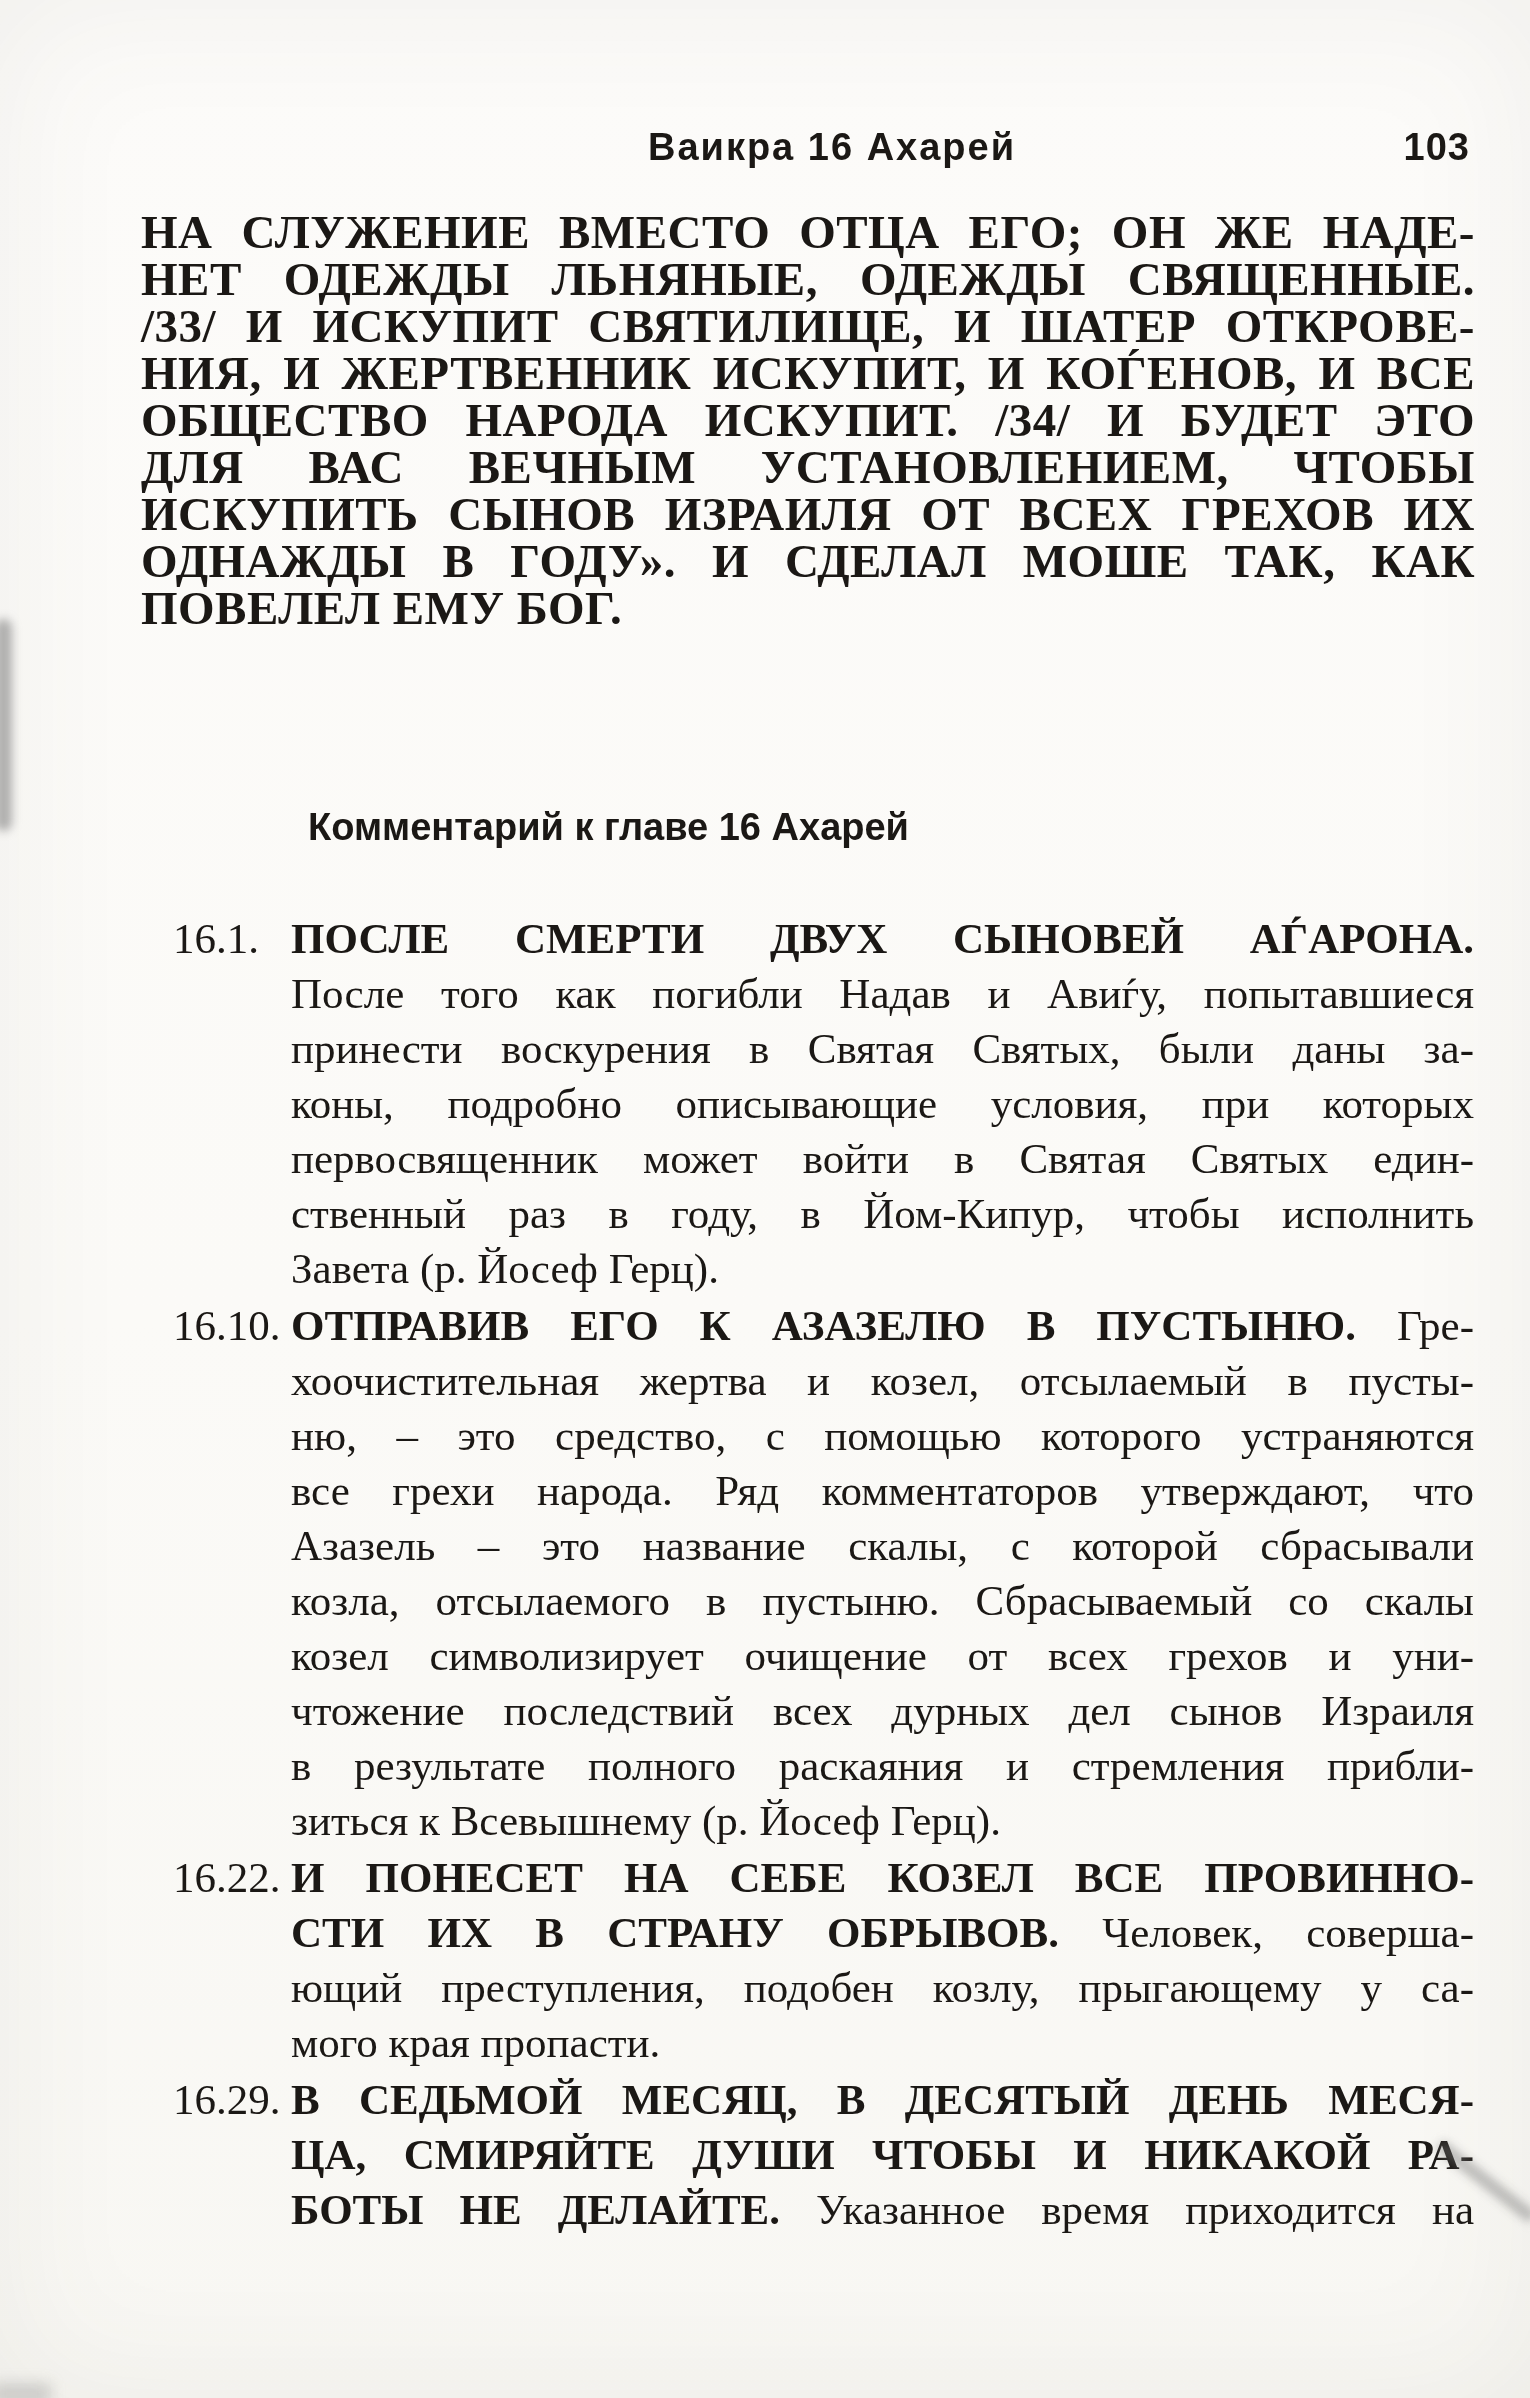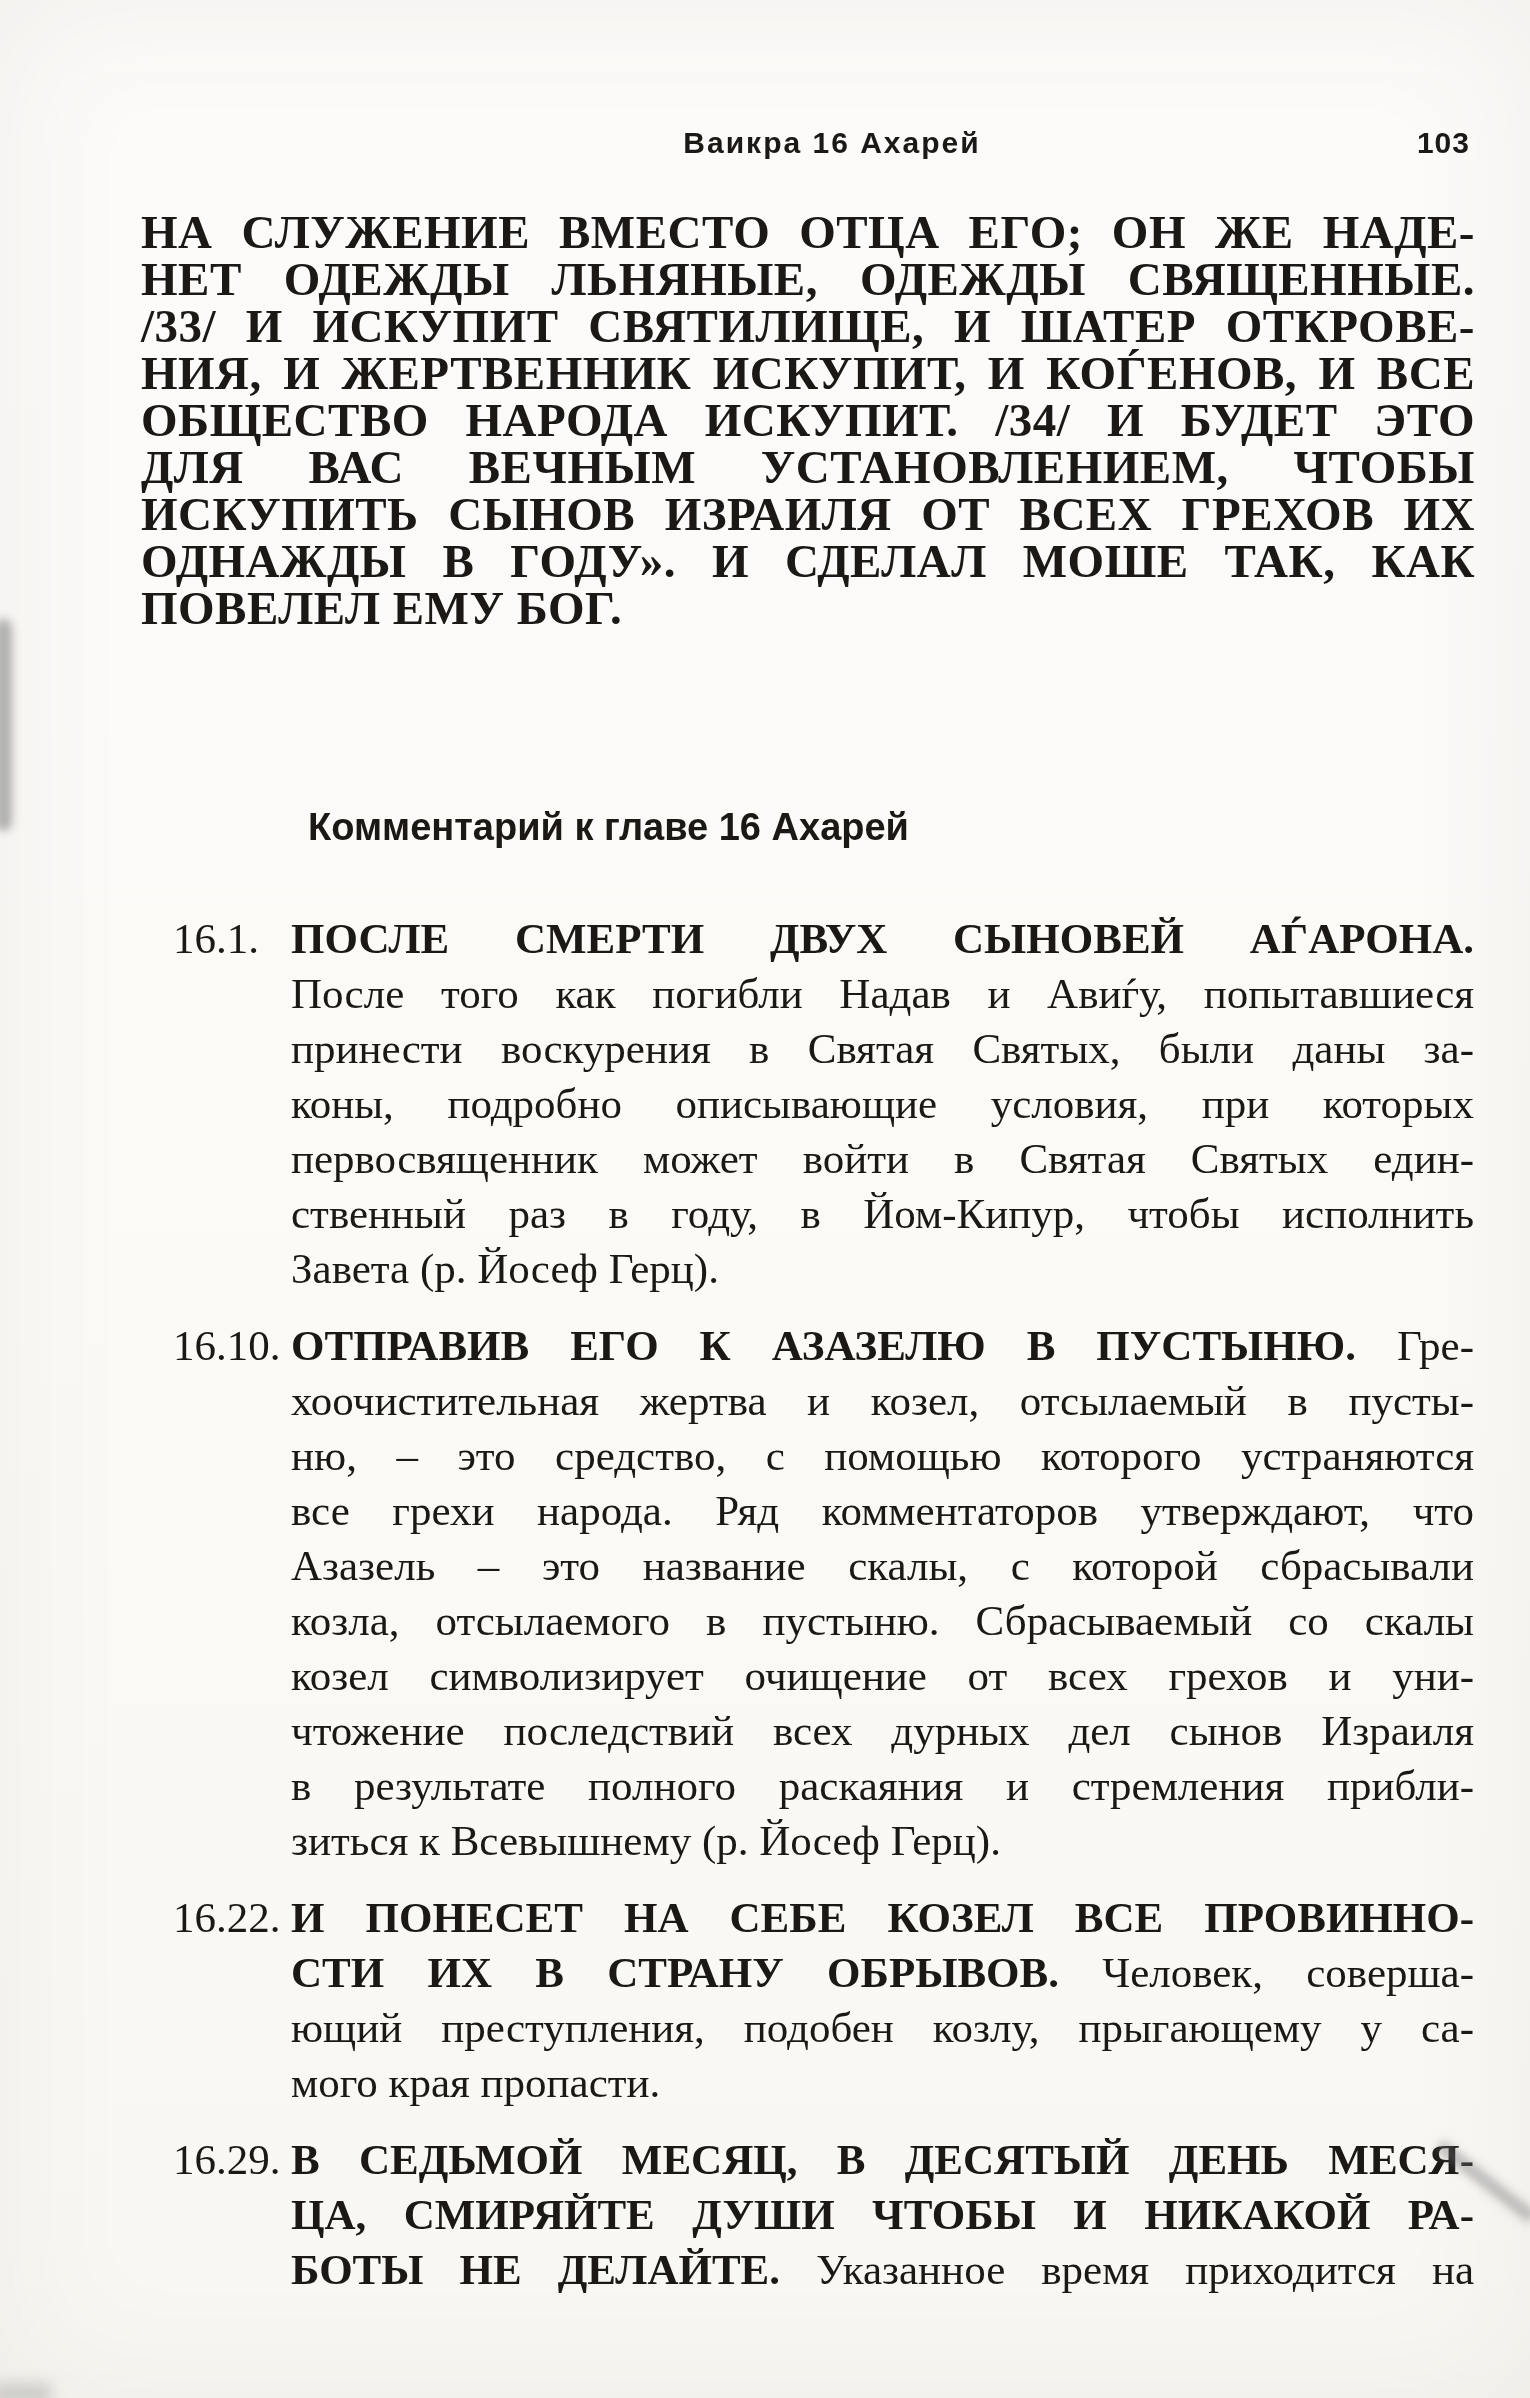--- a/index.html
+++ b/index.html
@@ -10,36 +10,36 @@
     color:#1b1815;
     font-family:"Liberation Serif","DejaVu Serif",serif;
     overflow:hidden;
   }
   .vignette {
     position:absolute; inset:0; pointer-events:none;
     box-shadow: inset 0 0 138px rgba(90,85,75,0.07);
   }
   
   .running-head { position:absolute; top:126px; left:0; width:100%; height:49px;
-    font-family:"Liberation Sans","DejaVu Sans",sans-serif; font-weight:bold; font-size:30px; }
+    font-family:"Liberation Sans","DejaVu Sans",sans-serif; font-weight:bold; font-size:38px; }
   .head-title { position:absolute; left:832px; transform:translateX(-50%); letter-spacing:2px; white-space:nowrap; }
   .head-page { position:absolute; right:61px; top:0; letter-spacing:1px; }
 
   
   .torah { position:absolute; top:209px; left:141px; width:1334px; }
   .torah .tl { font-weight:bold; font-size:47px; line-height:47px; letter-spacing:0.5px; }
 
   
   .commentary-heading { position:absolute; top:806px; left:308px;
     font-family:"Liberation Sans","DejaVu Sans",sans-serif; font-weight:bold; font-size:38px; }
 
   
   .entries { position:absolute; top:911px; left:173px; width:1301px; font-size:43px; }
   .entry { display:flex; align-items:flex-start; }
-  .entry + .entry { margin-top:22px; }
+  .entry + .entry { margin-top:2px; }
   .entry-number { flex:0 0 118px; width:118px; line-height:55px; white-space:nowrap; }
   .entry-lines { flex:1 1 auto; min-width:0; }
   .entry-lines .tl { line-height:55px; }
 
   
   .tl { text-align:justify; text-align-last:left; }
   .tl.fill { text-align-last:justify; }
   .bold-run { font-weight:bold; }
 
   

